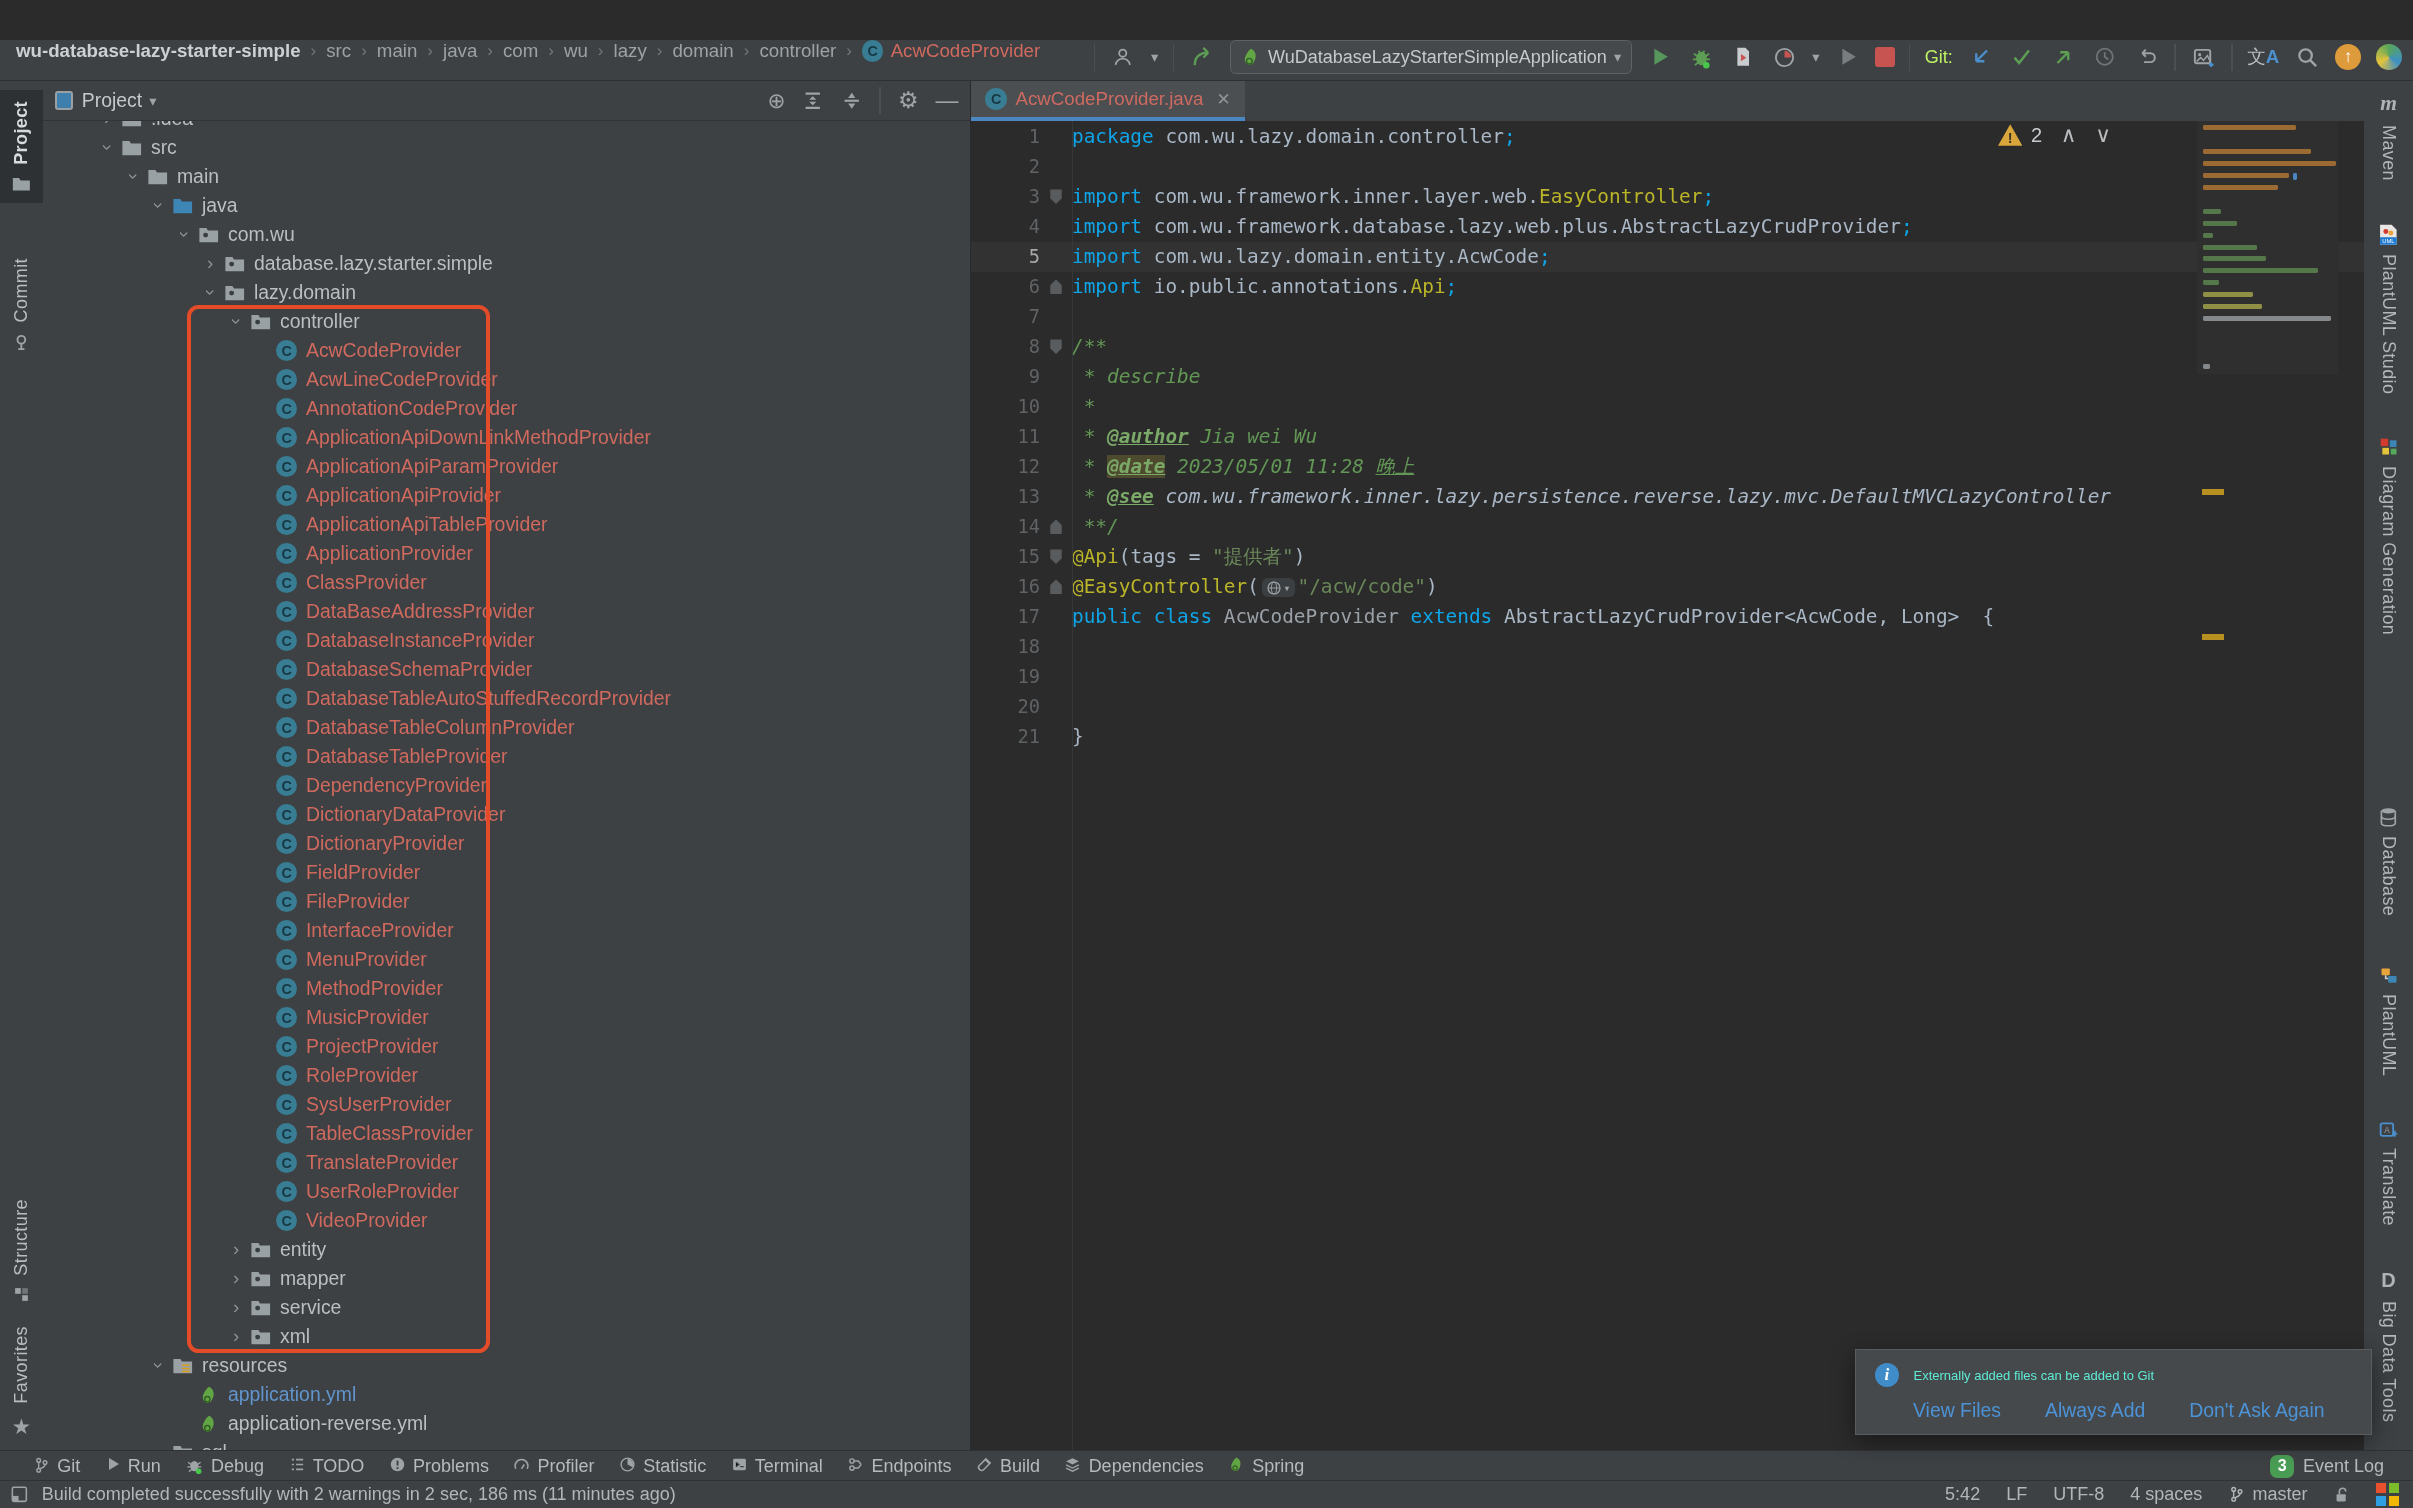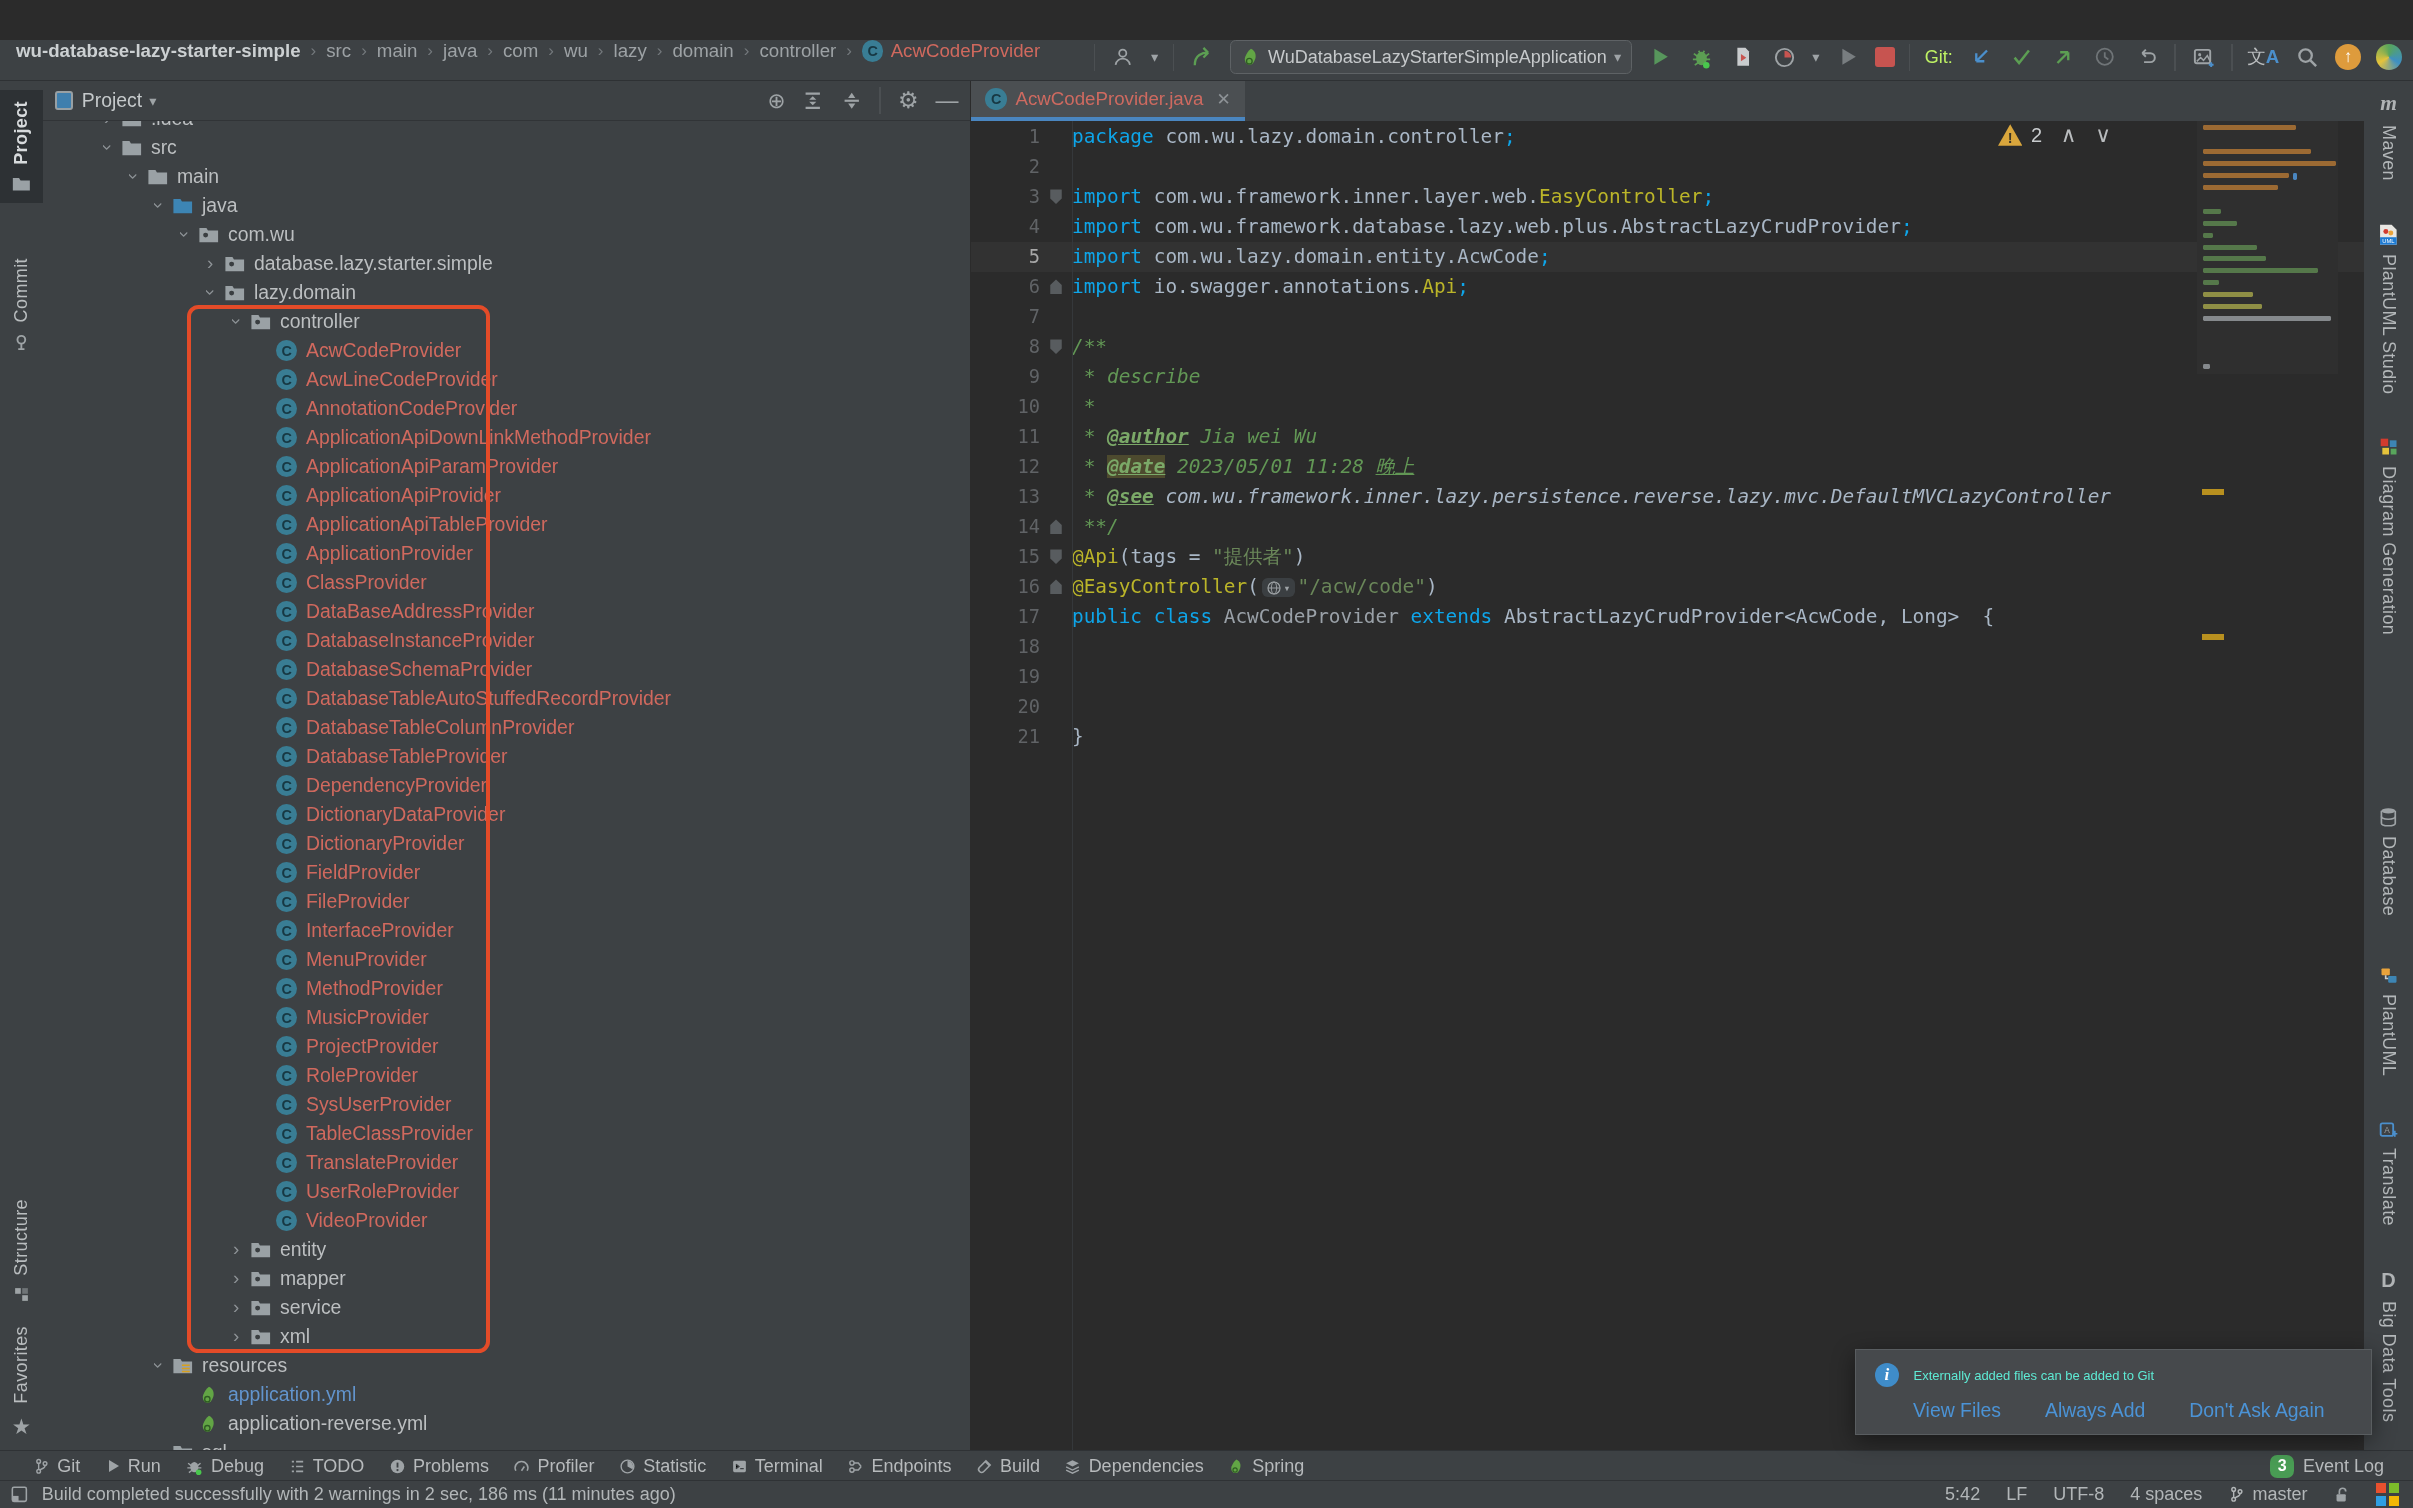--- a/index.html
+++ b/index.html
@@ -84,21 +84,21 @@
   
   .notif{position:absolute;left:1855px;top:1349px;width:517px;height:86px;background:#46494c;border:0.7px solid #595d60;box-shadow:0 5.7px 21.5px rgba(0,0,0,.45);box-sizing:border-box;z-index:6}
   .notif-row1{display:flex;align-items:center;gap:14.4px;padding:13px 0 0 18.7px}
   .info-ic{width:24.4px;height:24.4px;border-radius:50%;background:#3f8cc9;color:#fff;display:flex;align-items:center;justify-content:center;font-size:17px;font-weight:bold;font-family:"Liberation Serif",serif;font-style:italic}
   .notif-text{color:#5eead4;font-size:13px}
   .notif-actions{display:flex;gap:44px;padding:11.5px 0 0 57px}
   .notif-link{color:#4b93d6;font-size:19.4px}
   
   .bottombar{position:absolute;left:0;right:0;bottom:27px;height:30px;background:#3d4144;border-top:0.7px solid #2f3235;display:flex;align-items:center;font-size:18px;color:#b7babc}
   #btabs{display:flex;align-items:center;gap:24.4px;padding-left:33px}
-  .btab{display:flex;align-items:center;gap:7.2px}
+  .btab{display:flex;align-items:flex-start;gap:7.2px}
   .eventlog{margin-left:auto;display:flex;align-items:center;gap:8.6px;padding-right:29px}
   .el-badge{min-width:24.4px;height:23px;border-radius:7.2px;background:#499c54;color:#fff;display:flex;align-items:center;justify-content:center;font-size:16px;font-weight:bold}
   .statusbar{position:absolute;left:0;right:0;bottom:0;height:27px;background:#3d4144;border-top:0.7px solid #2f3235;display:flex;align-items:center;font-size:18px;color:#b2b6b8}
   .sb-left{display:flex;align-items:center;gap:13px;padding-left:10px}
   .sb-right{margin-left:auto;display:flex;align-items:center;gap:26px;padding-right:14.4px}
   .winlogo{display:grid;grid-template-columns:10px 10px;grid-template-rows:10px 10px;gap:2.2px}
   .winlogo span:nth-child(1){background:#e8502e}.winlogo span:nth-child(2){background:#7cbb2a}
   .winlogo span:nth-child(3){background:#2f9fe3}.winlogo span:nth-child(4){background:#f2b705}
   svg{display:block}
 </style>
@@ -768,21 +768,21 @@
         <div class="cline cur">
           <span class="lnum cur">5</span>
           <span class="foldc"></span>
           <span class="ctext"><span class="tk-kw">import</span><span class="tk-pl"> com.wu.lazy.domain.entity.AcwCode</span><span class="tk-kw">;</span></span>
         </div>
         <div class="cline">
           <span class="lnum">6</span>
           <span class="foldc">
             <span class="fold-end"></span>
           </span>
-          <span class="ctext"><span class="tk-kw">import</span><span class="tk-pl"> io.swagger.annotations.</span><span class="tk-ann">Api</span><span class="tk-kw">;</span></span>
+          <span class="ctext"><span class="tk-kw">import</span><span class="tk-pl"> io.public.annotations.</span><span class="tk-ann">Api</span><span class="tk-kw">;</span></span>
         </div>
         <div class="cline">
           <span class="lnum">7</span>
           <span class="foldc"></span>
           <span class="ctext"></span>
         </div>
         <div class="cline">
           <span class="lnum">8</span>
           <span class="foldc">
             <span class="fold-start"></span>

